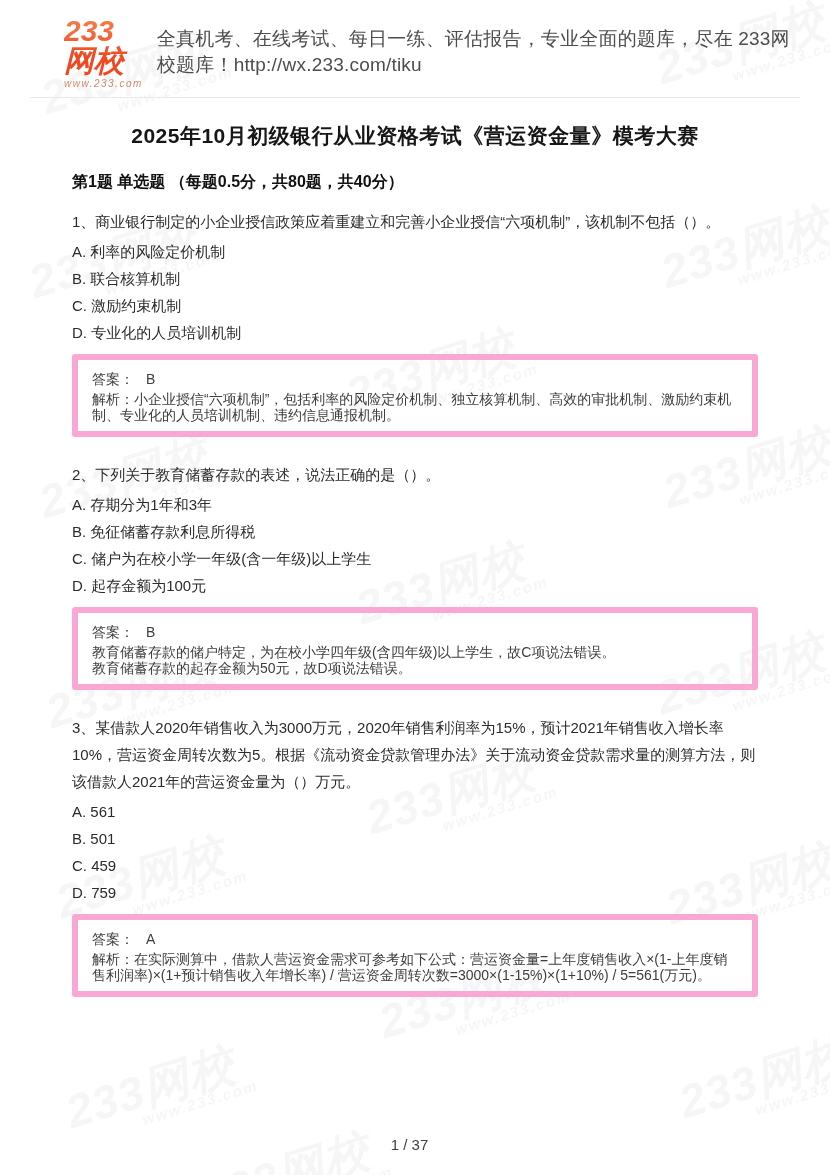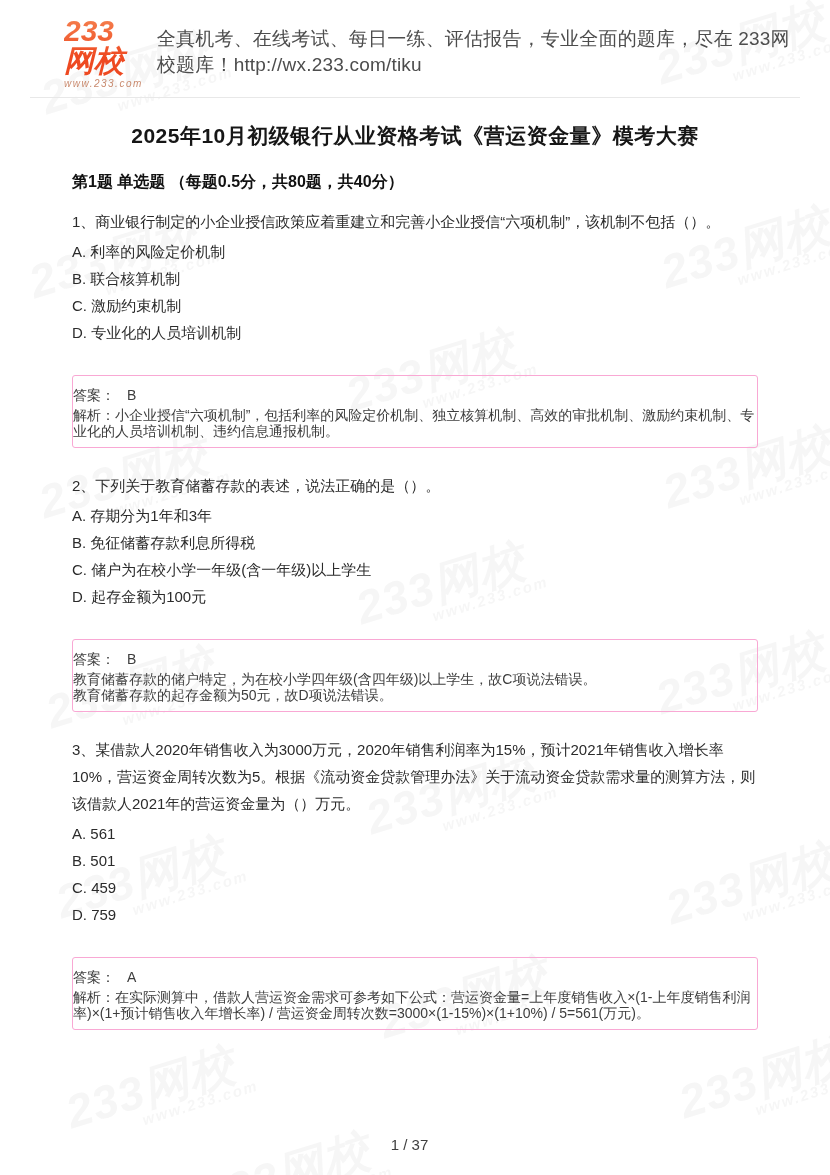--- a/index.html
+++ b/index.html
@@ -108,24 +108,24 @@
     color: #2b2b2b;
   }
   .options { margin-top: 3px; }
   .option {
     font-size: 15px;
     line-height: 27px;
     color: #2b2b2b;
   }
 
   .answer-box {
-    margin-top: 29px;
-    border: 1px solid #f9a8d4;
+    margin-top: 8px;
+    border: 6px solid #f9a8d4;
     border-radius: 3px;
-    padding: 8px 0;
+    padding: 8px 14px;
     background: transparent;
   }
   .answer-line { font-size: 14px; line-height: 23px; color: #3d3d3d; }
   .answer-value { margin-left: 12px; }
   .analysis-line { font-size: 14px; line-height: 16px; color: #3d3d3d; }
 
   .next-preview {
     margin-top: 21px;
     font-size: 15px;
     line-height: 27px;

